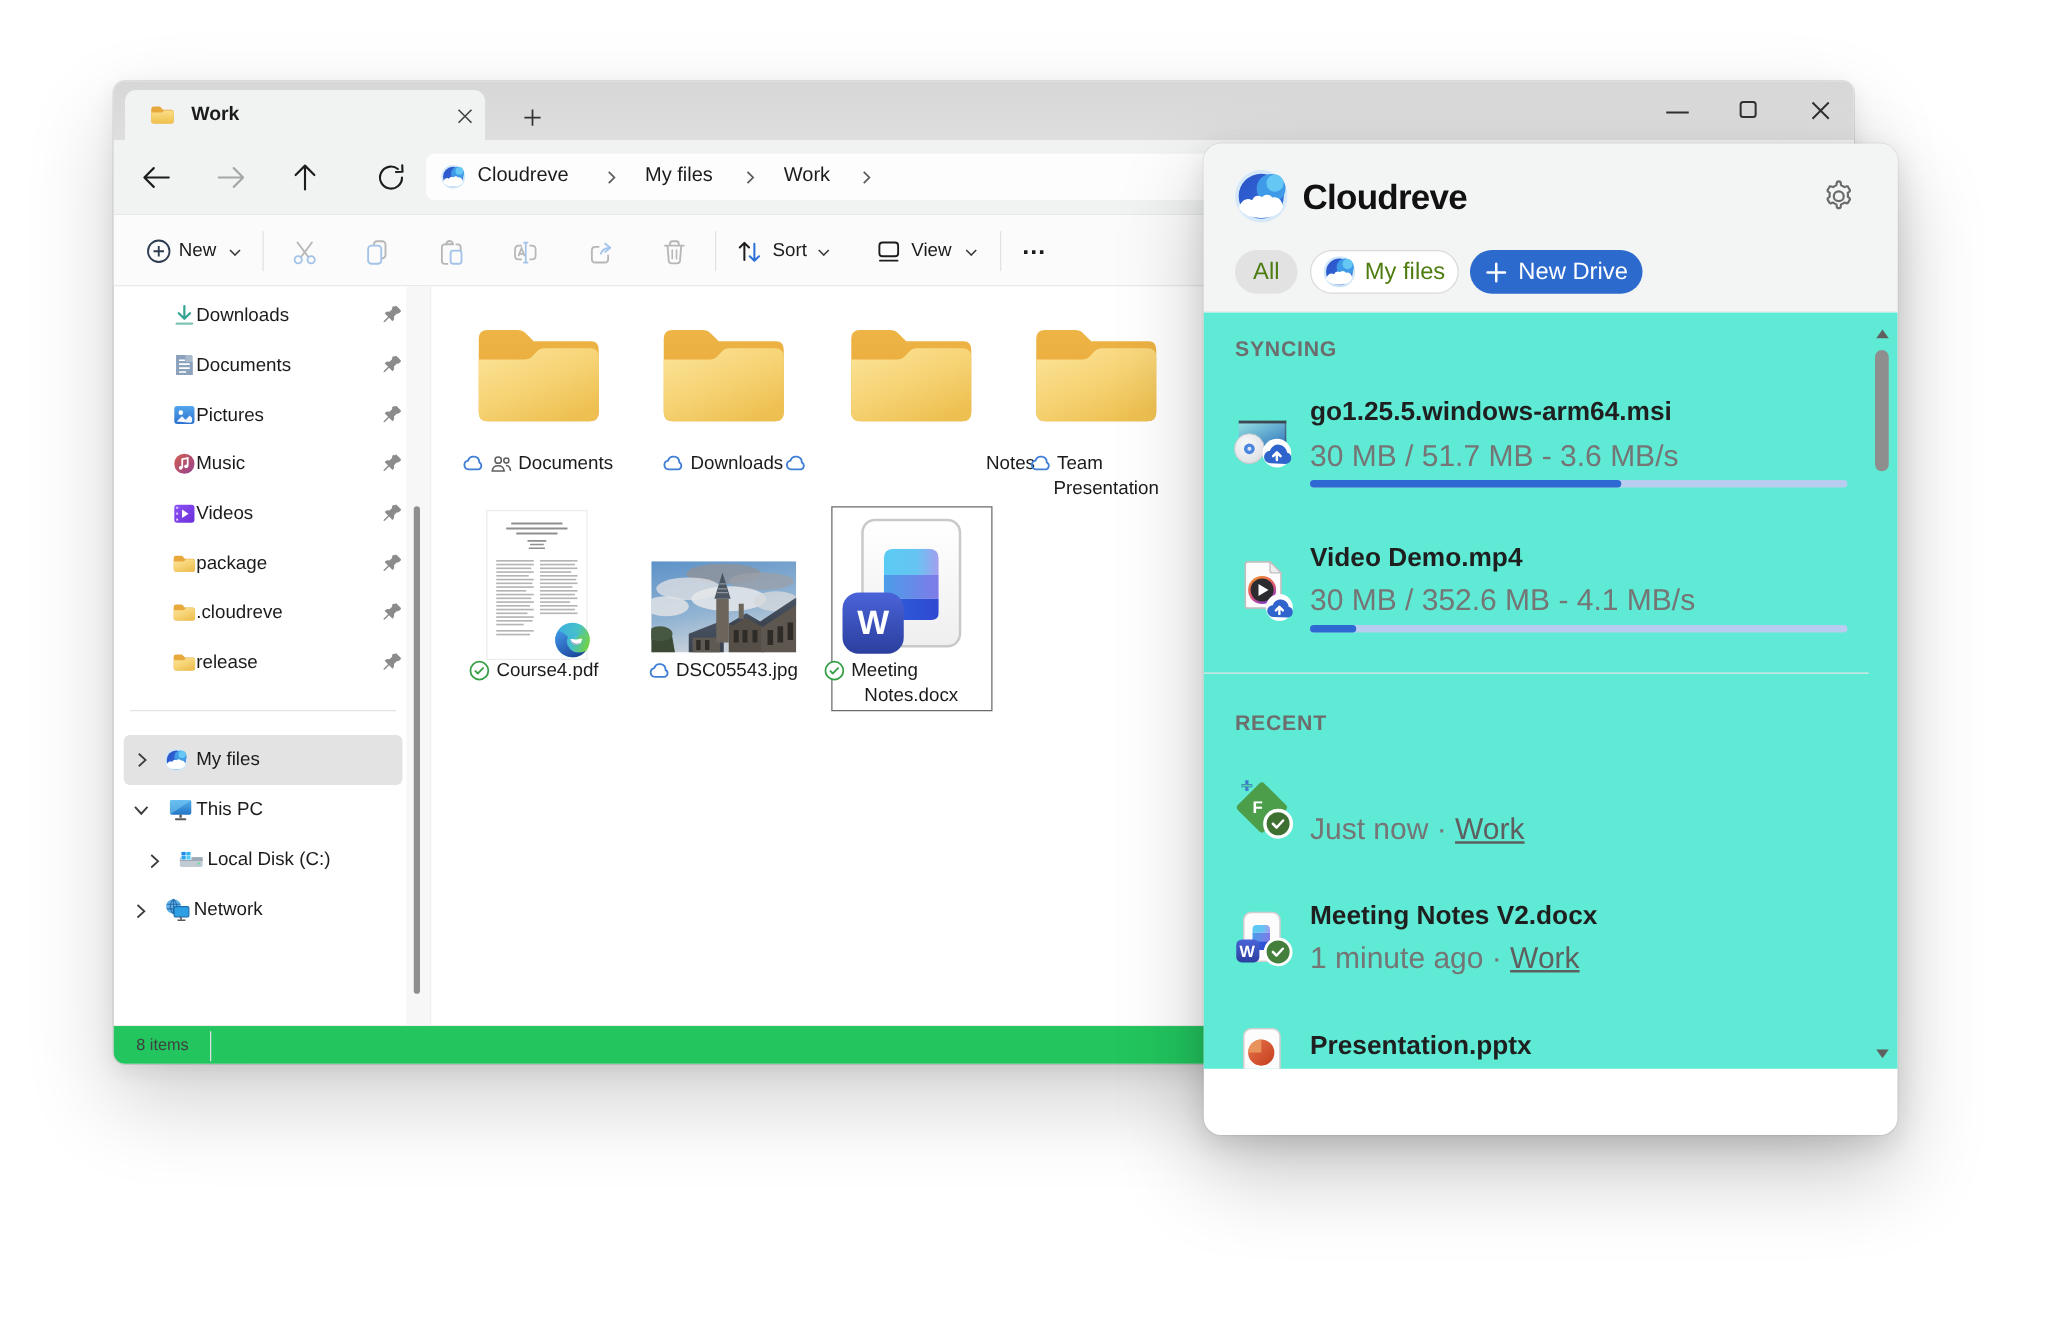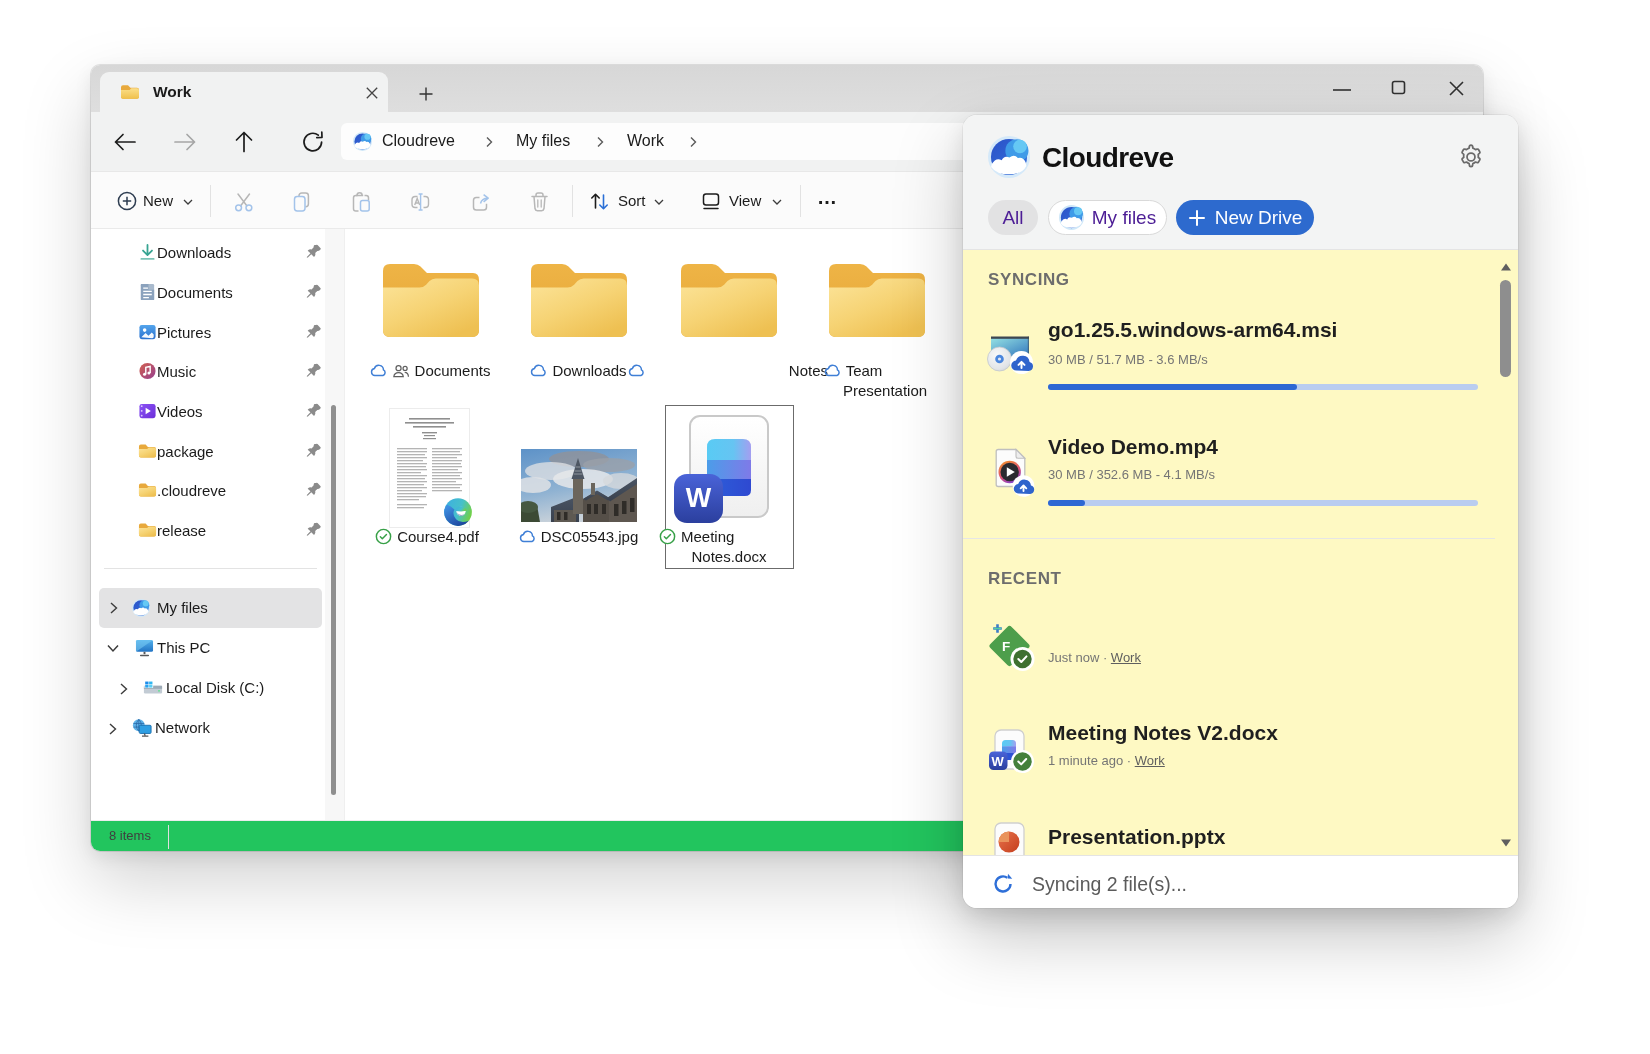--- a/index.html
+++ b/index.html
@@ -20,25 +20,25 @@
 .sep{position:absolute;width:1px;background:#e2e2e2}
 .sideitem{position:absolute;left:8px;width:223px;height:36px;border-radius:5px}
 .sideitem .lbl{position:absolute;left:58px;top:50%;transform:translateY(-50%);font-size:15px;color:#1b1b1b;white-space:nowrap}
 .sideitem .ico{position:absolute;left:38.5px;top:50%;transform:translateY(-50%);width:19px;height:19px}
 .sideitem .pin{position:absolute;left:206px;top:50%;transform:translateY(-50%);width:17px;height:17px}
 .gridlabel{font-size:15px;color:#1b1b1b;white-space:nowrap}
 
 #panel{position:absolute;left:963px;top:115px;width:555px;height:793px;border-radius:14px;background:#fff;
 box-shadow:0 0 0 1px rgba(0,0,0,.05),0 30px 70px rgba(0,0,0,.22),0 8px 22px rgba(0,0,0,.10)}
 #phead{position:absolute;left:0;top:0;width:100%;height:135px;background:#f3f4f4;border-radius:14px 14px 0 0;border-bottom:1px solid #e4e4e4}
-#plist{position:absolute;left:0;top:135px;width:100%;height:605px;background:#fef9c3;overflow:hidden}
+#plist{position:absolute;left:0;top:135px;width:100%;height:605px;background:#5eead4;overflow:hidden}
 #pbottom{position:absolute;left:0;top:740px;width:100%;height:53px;background:#fff;border-top:1px solid #e4e4e4;border-radius:0 0 14px 14px}
-.chip{position:absolute;top:85px;height:35px;border-radius:18px;display:flex;align-items:center;justify-content:center;font-size:19px;color:#4c1d95}
+.chip{position:absolute;top:85px;height:35px;border-radius:18px;display:flex;align-items:center;justify-content:center;font-size:19px;color:#4d7c0f}
 .ptitle{position:absolute;font-size:21px;font-weight:bold;color:#1f1f1f;white-space:nowrap}
-.psub{position:absolute;font-size:13px;color:#757575;white-space:nowrap}
+.psub{position:absolute;font-size:24px;color:#757575;white-space:nowrap}
 .pbar{position:absolute;height:6px;border-radius:3px;background:#b9cdf0}
 .pbar>div{height:6px;border-radius:3px;background:#2e68d3}
 .shead{position:absolute;font-size:17px;font-weight:bold;color:#6d6d6d;letter-spacing:.6px}
 </style>
 </head>
 <body>
 <div id="stage">
 
 <div id="win">
   <div id="tabstrip"></div>
@@ -756,22 +756,15 @@
     <div class="ptitle" style="left:85px;top:575px">Presentation.pptx</div>
 
     <svg class="abs" style="left:537px;top:12px" width="12" height="10" viewBox="0 0 12 10">
           <path d="M6 1.5 L11 8.5 H1z" fill="#5f5f5f"></path>
         </svg>
     <div class="abs" style="left:537px;top:30px;width:11px;height:97px;background:#8e8e8e;border-radius:5.5px"></div>
     <svg class="abs" style="left:537px;top:588px" width="12" height="10" viewBox="0 0 12 10">
           <path d="M6 8.5 L1 1.5 H11z" fill="#5f5f5f"></path>
         </svg>
   </div>
-  <div id="pbottom">
-    <svg class="abs" style="left:28px;top:16px" width="24" height="24" viewBox="0 0 24 24">
-      <path d="M19.5 12 a7.5 7.5 0 1 1 -3.2-6.2" fill="none" stroke="#2e6fd8" stroke-width="2.4"></path>
-      <path d="M17 1.8 l-0.4 4.6 4.6 0.4z" fill="#2e6fd8"></path>
-    </svg>
-    <div class="abs" style="left:69px;top:17px;font-size:19.5px;color:#5b5b5b">Syncing 2 file(s)...</div>
-  </div>
 </div>
 
 </div>
 
 </body></html>

